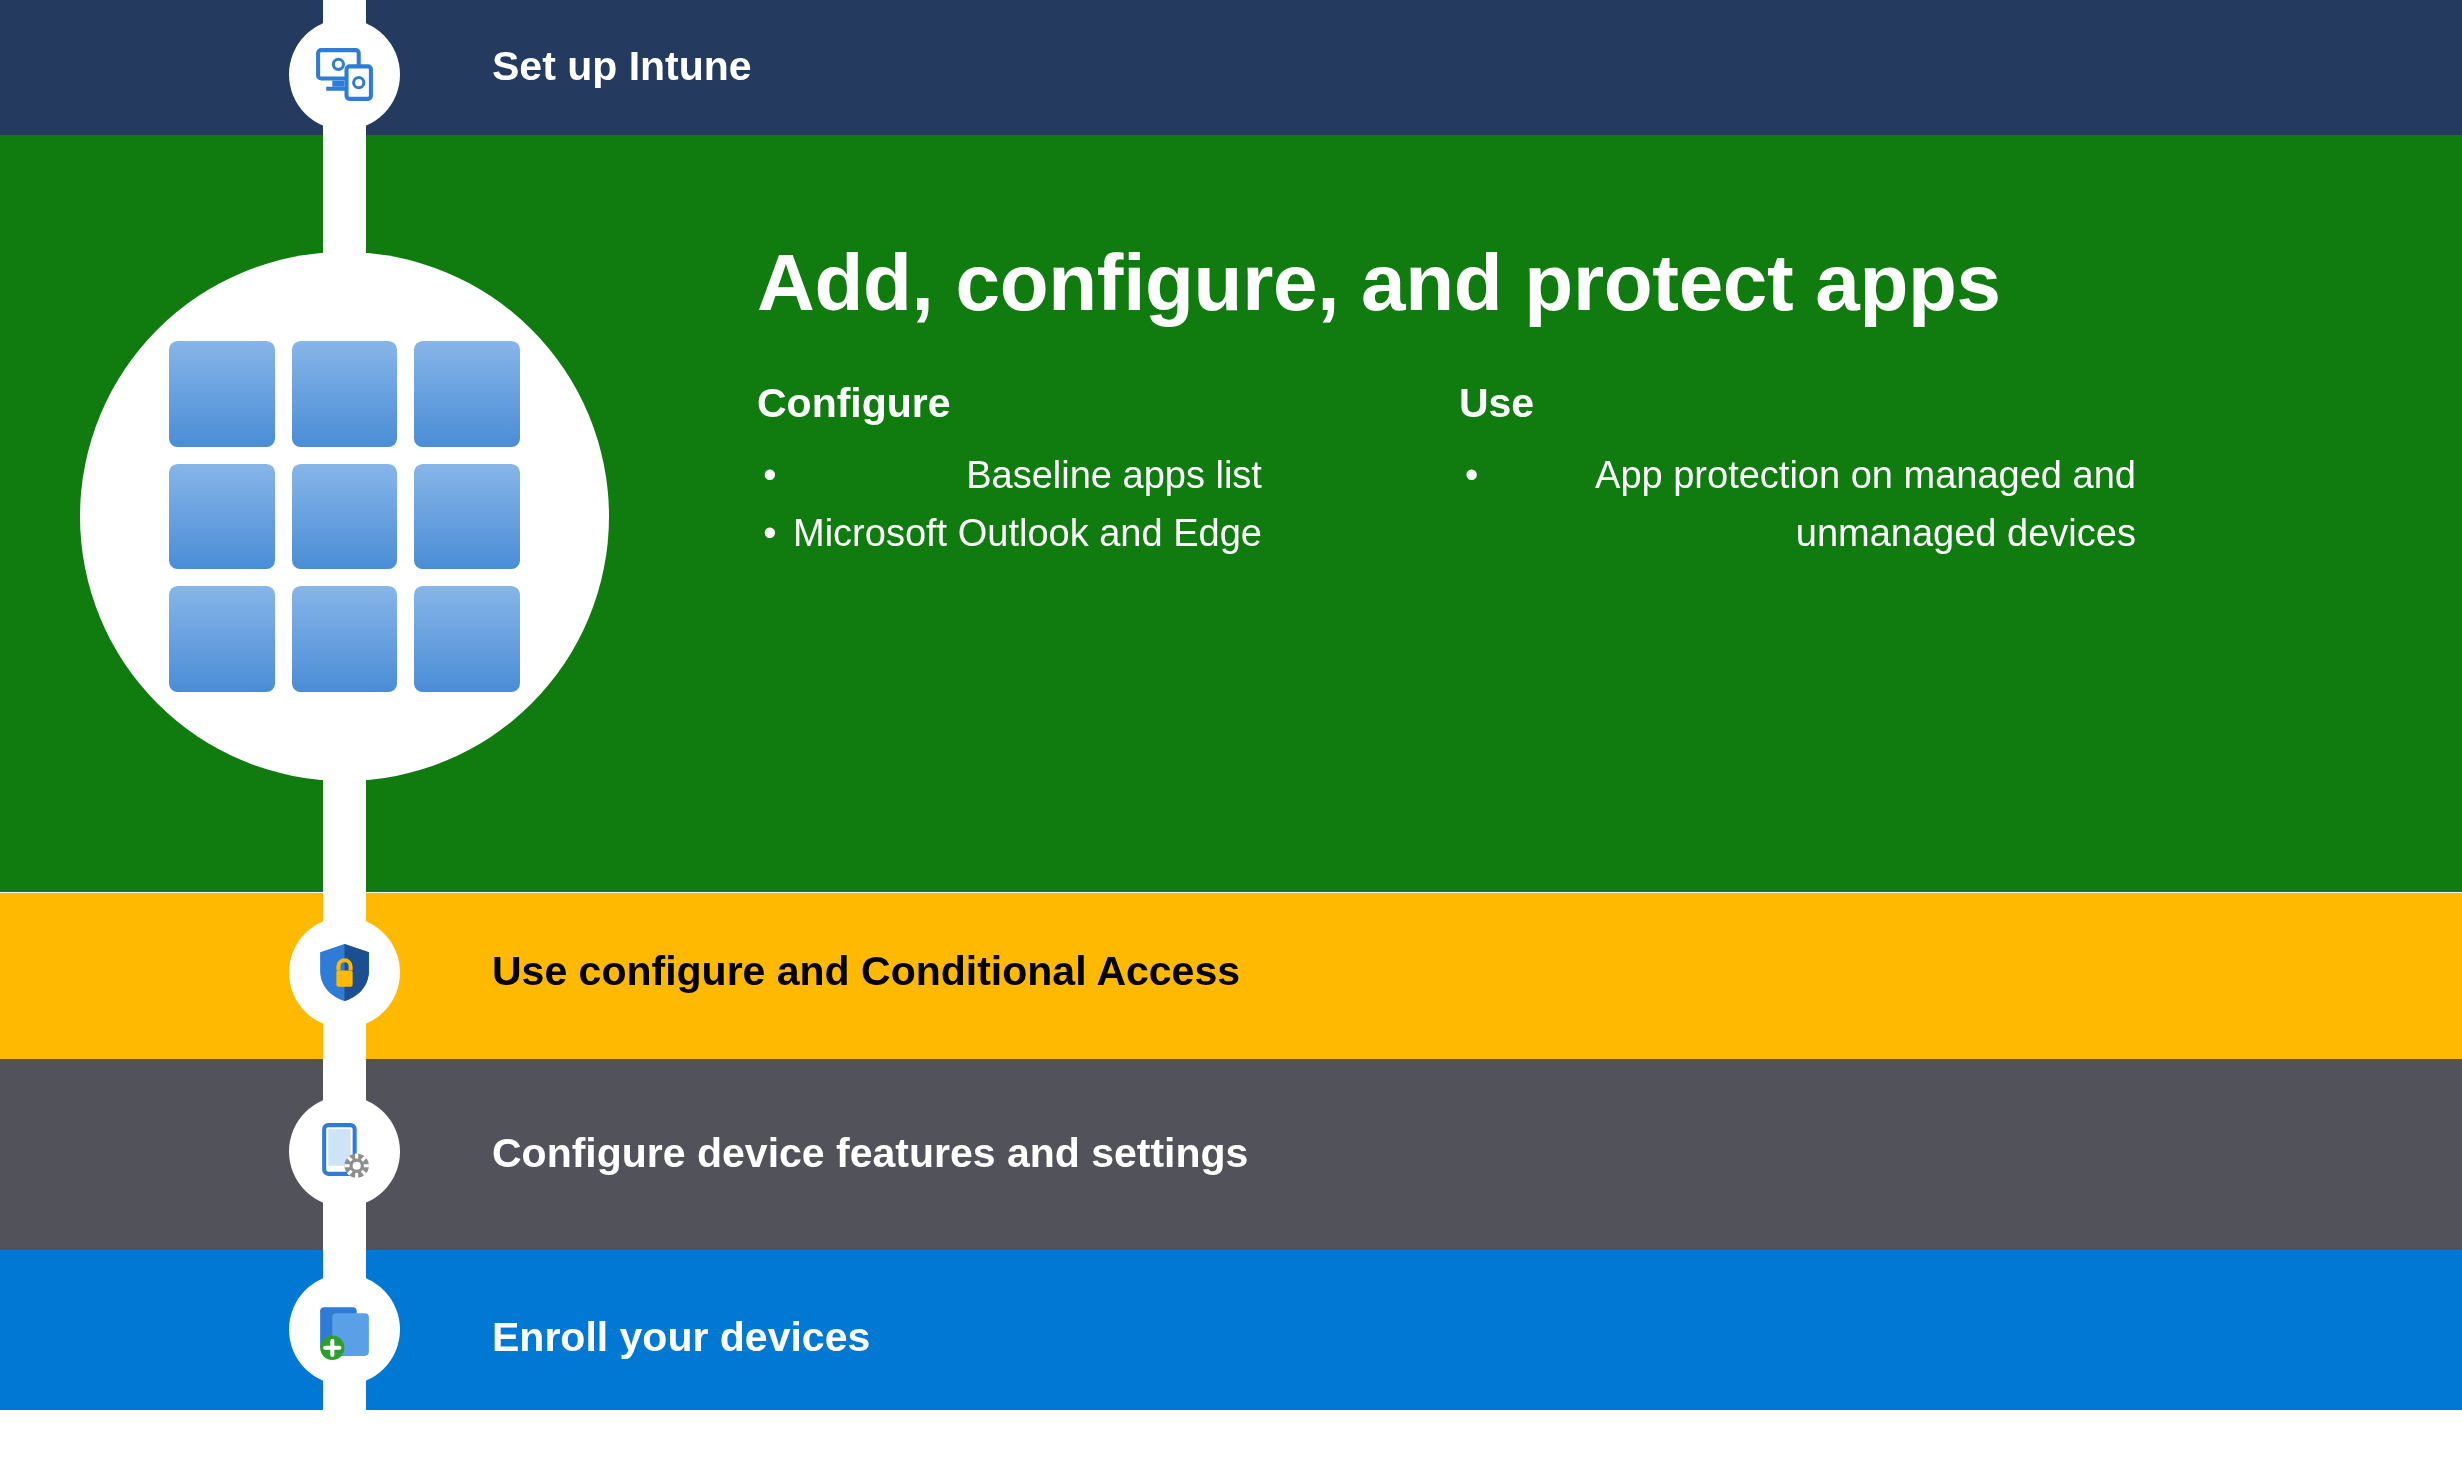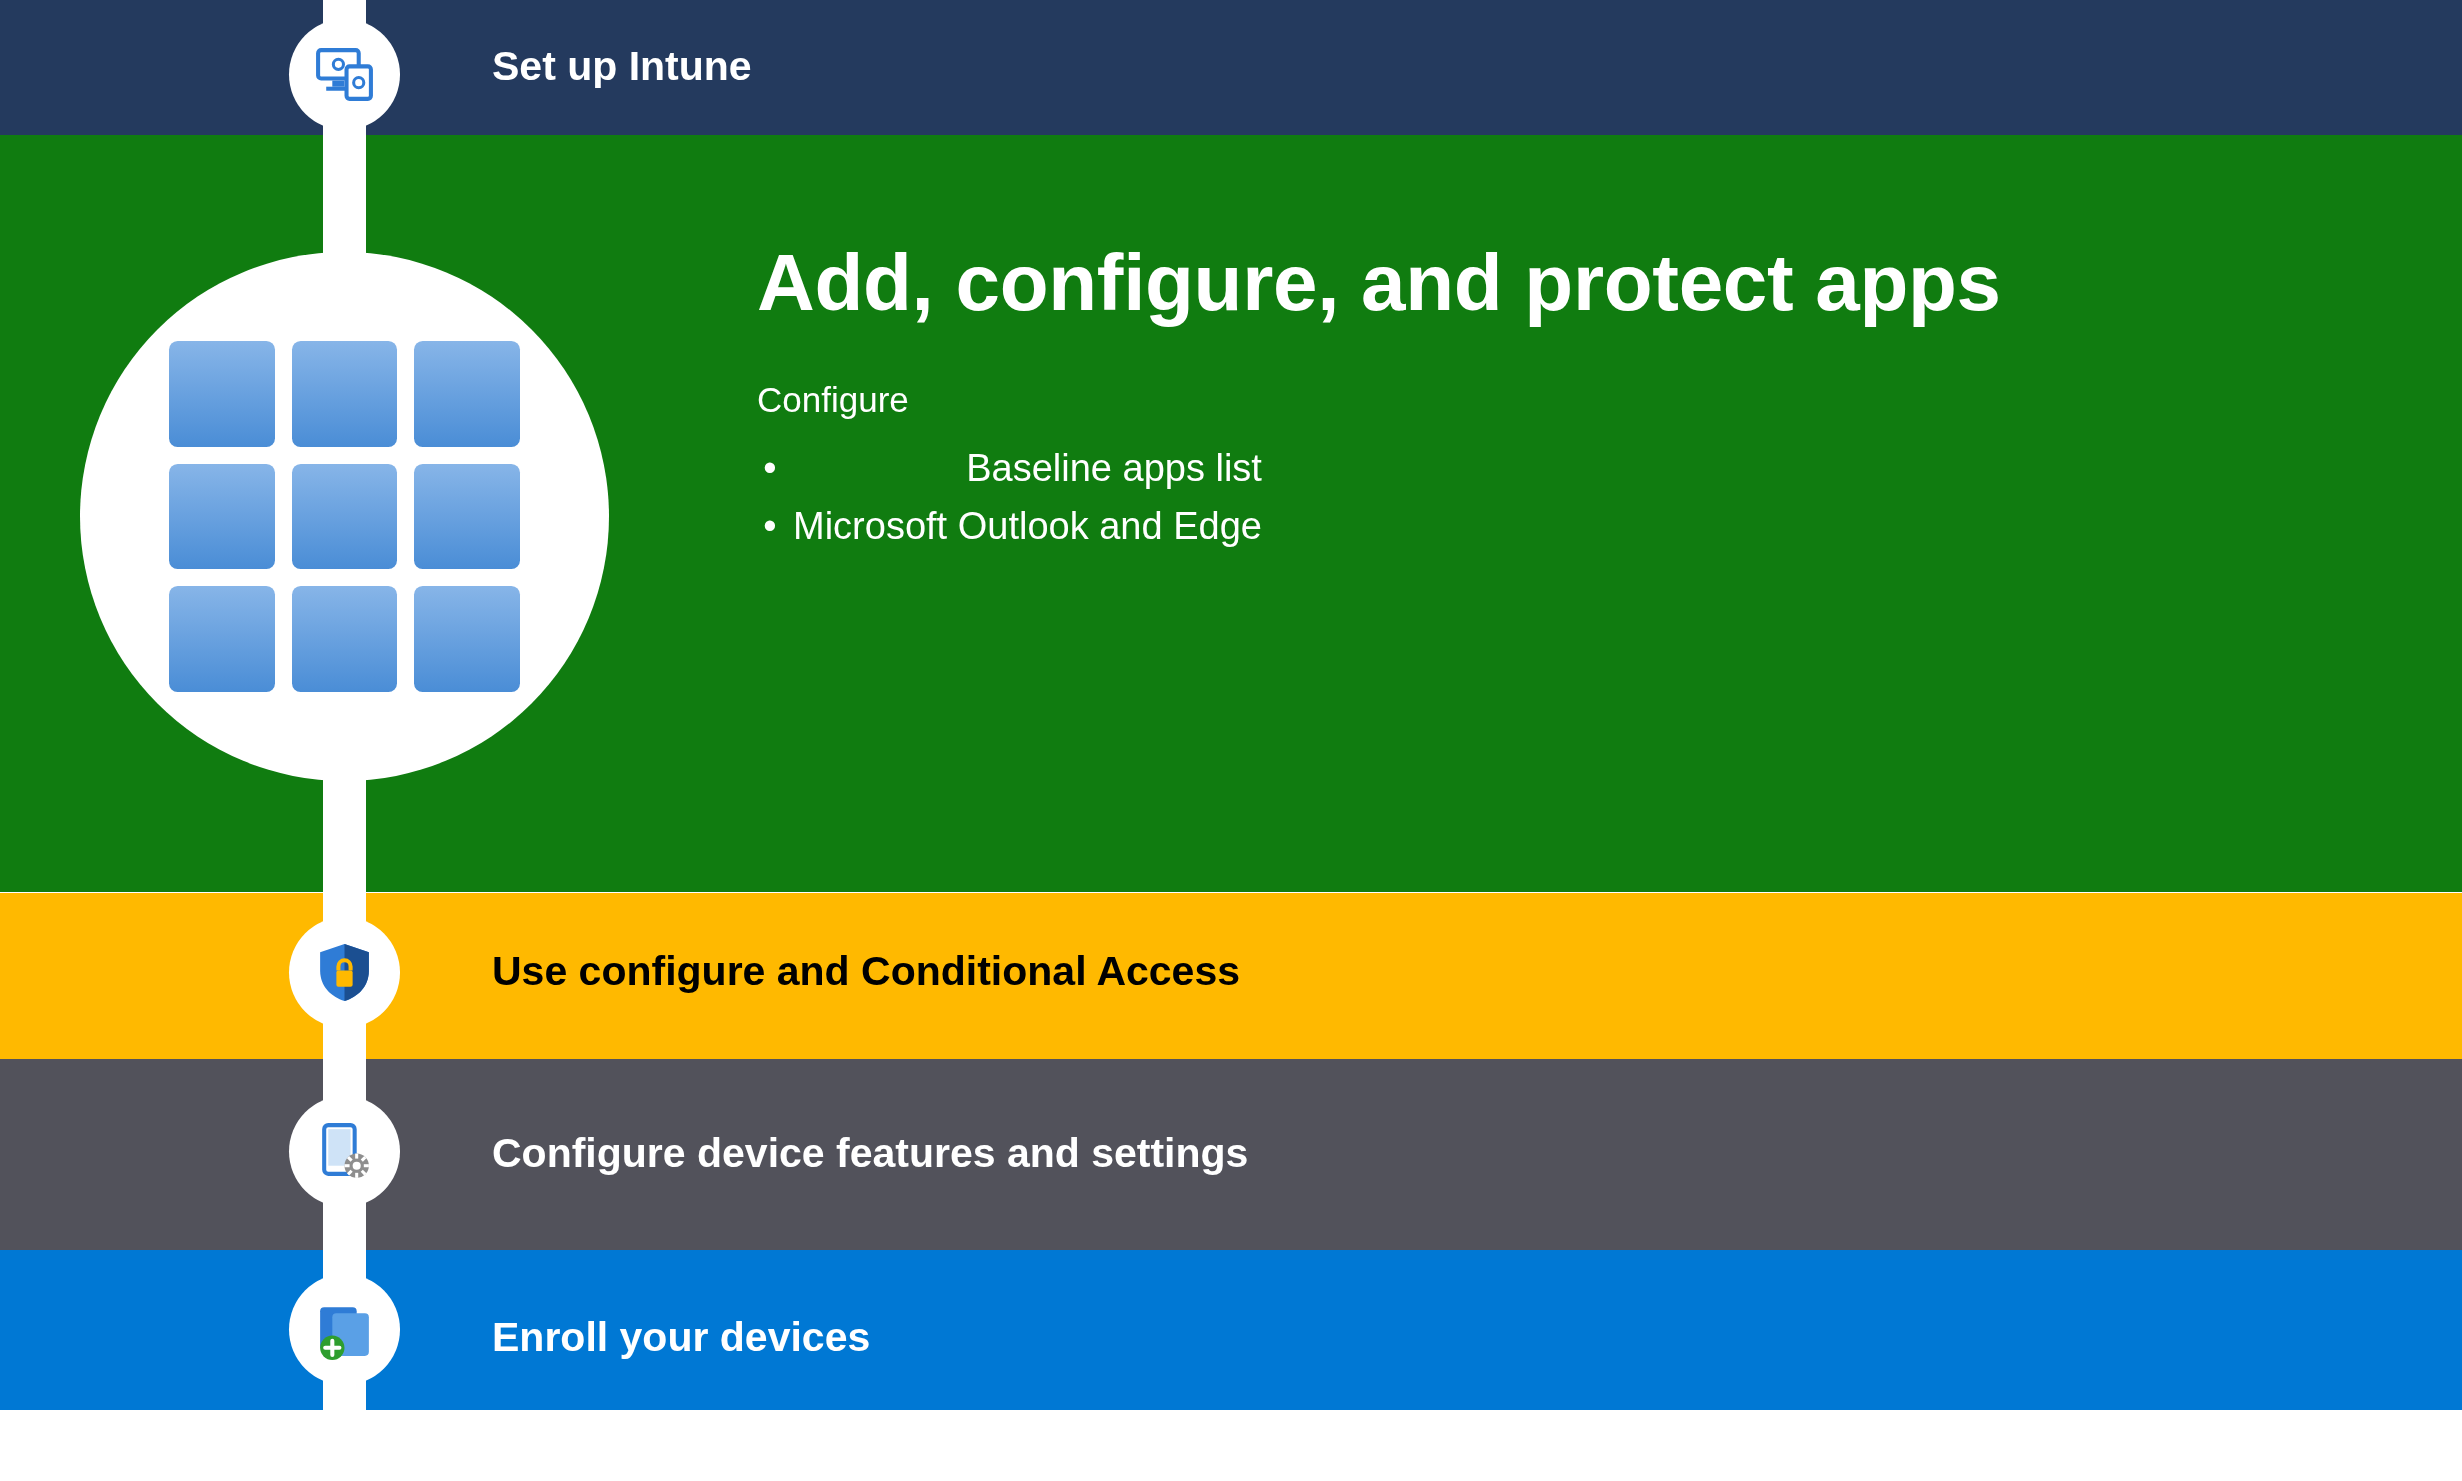--- a/index.html
+++ b/index.html
@@ -98,22 +98,22 @@
     margin: 7px 0 55px 0;
     letter-spacing: -0.3px;
     line-height: 1.05;
   }
   .columns {
     display: flex;
     gap: 197px;
   }
   .col { max-width: 677px; }
   .col-title {
-    font-size: 35px;
-    font-weight: 400;
+    font-size: 41px;
+    font-weight: 700;
     margin: 0 0 18.5px 0;
   }
   .col ul {
     list-style: none;
     margin: 0;
     padding: 0;
   }
   .col li {
     font-size: 38px;
     font-weight: 400;
@@ -238,17 +238,23 @@
   <div class="big-block">
     <h1 class="big-title">Add, configure, and protect apps</h1>
     <div class="columns">
       <div class="col">
         <div class="col-title">Configure</div>
         <ul>
           <li>Baseline apps list</li>
           <li>Microsoft Outlook and Edge</li>
         </ul>
       </div>
+      <div class="col">
+        <div class="col-title">Use</div>
+        <ul>
+          <li>App protection on managed and unmanaged devices</li>
+        </ul>
+      </div>
     </div>
   </div>
 
 </div>
 
 
 </body></html>

